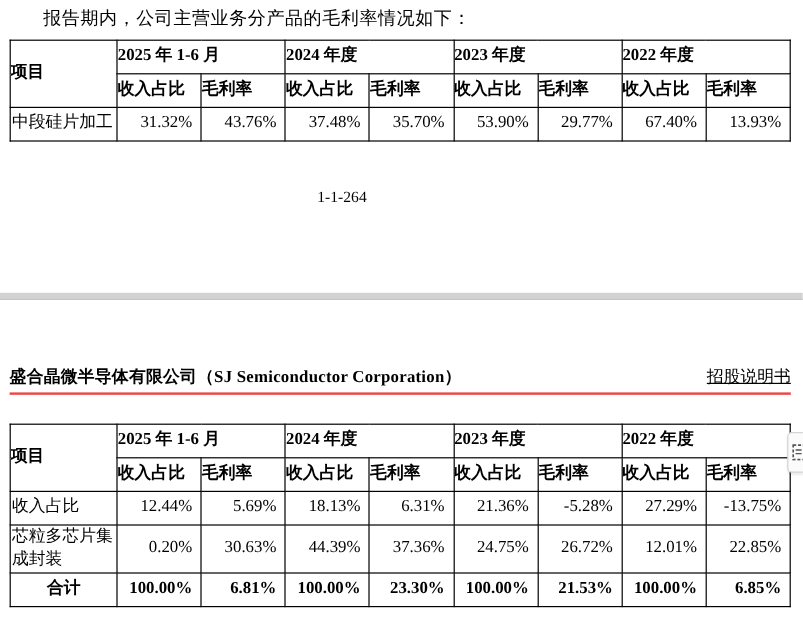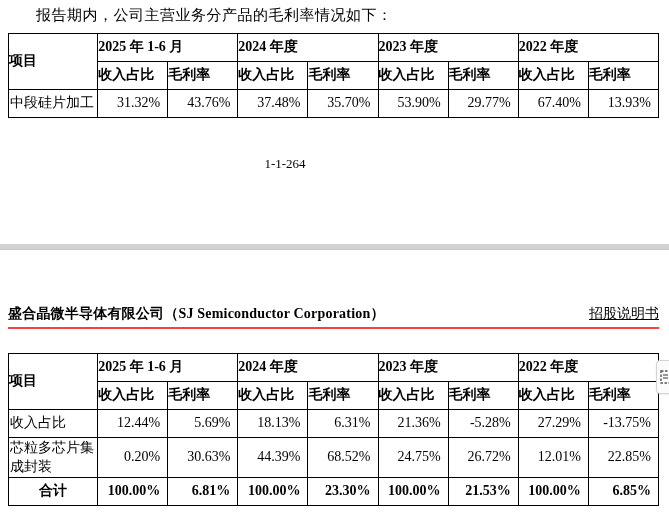--- a/index.html
+++ b/index.html
@@ -156,21 +156,21 @@
     <td class="num">21.36%</td>
     <td class="num">-5.28%</td>
     <td class="num">27.29%</td>
     <td class="num">-13.75%</td>
   </tr>
   <tr class="row-d2">
     <td class="lbl">芯粒多芯片集成封装</td>
     <td class="num">0.20%</td>
     <td class="num">30.63%</td>
     <td class="num">44.39%</td>
-    <td class="num">68.52%</td>
+    <td class="num">37.36%</td>
     <td class="num">24.75%</td>
     <td class="num">26.72%</td>
     <td class="num">12.01%</td>
     <td class="num">22.85%</td>
   </tr>
   <tr class="row-d total">
     <td class="lbl">合计</td>
     <td class="num">100.00%</td>
     <td class="num">6.81%</td>
     <td class="num">100.00%</td>

